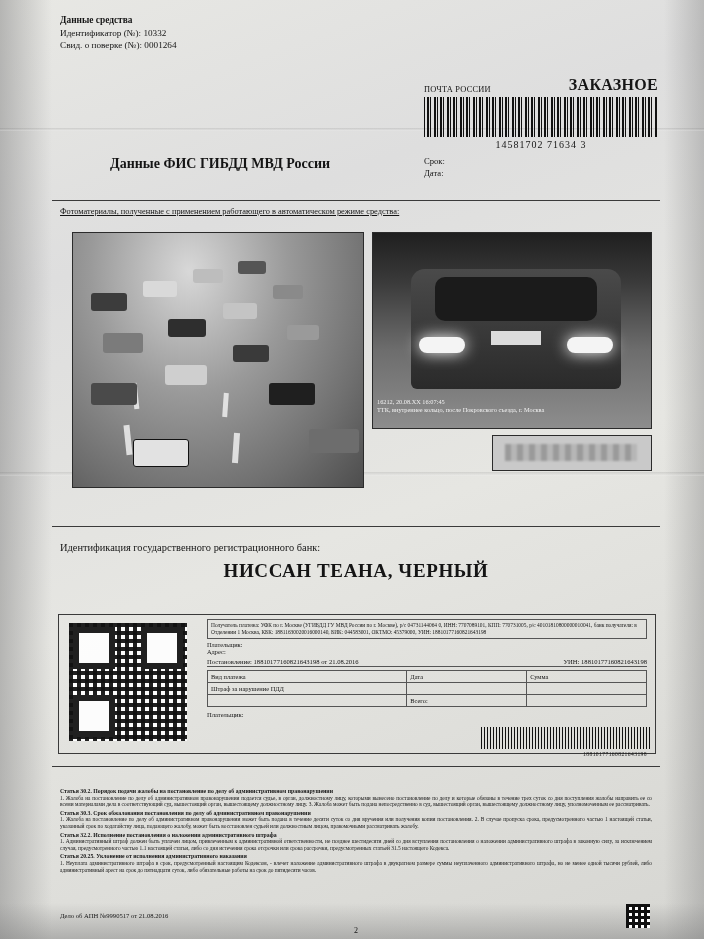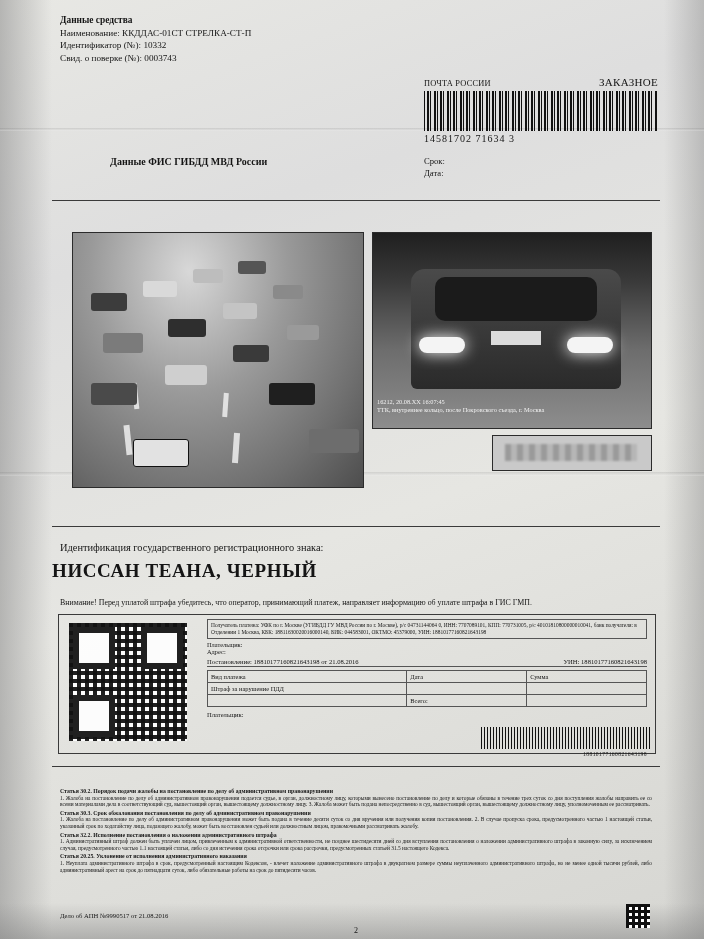--- a/index.html
+++ b/index.html
@@ -29,33 +29,33 @@
   .doc{position:absolute;left:52px;top:14px;width:608px;height:910px;color:#151515;}
 
   
   .dev{position:absolute;left:8px;top:0;width:330px;font-size:9.2px;line-height:12.6px;}
   .dev .t{font-weight:bold;font-size:9.4px;}
 
   
   .post{position:absolute;left:372px;top:62px;width:234px;}
   .post-row{display:flex;justify-content:space-between;align-items:flex-end;
     font-size:8.4px;letter-spacing:.2px;}
-  .post-row .zak{font-size:11px;font-weight:normal;letter-spacing:.3px;}
+  .post-row .zak{font-size:16px;font-weight:bold;letter-spacing:.3px;}
   .barcode{margin-top:3px;height:40px;width:234px;
     background-image:repeating-linear-gradient(to right,
       #111 0px,#111 1px,transparent 1px,transparent 3px,
       #111 3px,#111 5px,transparent 5px,transparent 6px,
       #111 6px,#111 7px,transparent 7px,transparent 10px,
       #111 10px,#111 12px,transparent 12px,transparent 13px);
   }
-  .barnum{margin-top:2px;text-align:left;font-size:10px;letter-spacing:1px;}
+  .barnum{margin-top:2px;text-align:center;font-size:10px;letter-spacing:1px;}
 
   .komu{position:absolute;left:372px;top:141px;font-size:8.6px;line-height:12px;}
 
-  .fis{position:absolute;left:58px;top:142px;font-size:10px;font-weight:bold;}
+  .fis{position:absolute;left:58px;top:142px;font-size:14px;font-weight:bold;}
 
   
   .photo-cap{position:absolute;left:8px;top:193px;font-size:8.4px;text-decoration:underline;}
   .hr{position:absolute;left:0;width:608px;height:1px;background:#3a3a3a;}
 
   .photos{position:absolute;left:20px;top:218px;width:578px;height:258px;}
   .ph{position:absolute;border:1px solid #2b2b2b;overflow:hidden;}
   .ph-left{left:0;top:0;width:290px;height:254px;
     background:
       radial-gradient(ellipse at 40% 15%,#d8d8d8 0%,#9a9a9a 40%,#6f6f6f 75%,#4d4d4d 100%);}
@@ -66,21 +66,21 @@
     background:linear-gradient(to bottom,#1f1f1f 0%,#3a3a3a 25%,#6d6d6d 60%,#8d8d8d 100%);}
   .plate-zoom{position:absolute;left:420px;top:203px;width:158px;height:34px;
     border:1px solid #2b2b2b;background:#c9c9c9;}
   .plate-blur{position:absolute;left:12px;top:8px;width:132px;height:17px;
     background:repeating-linear-gradient(to right,#9a9a9a 0 6px,#b6b6b6 6px 12px);
     filter:blur(1px);}
   .ph-stamp{position:absolute;left:4px;bottom:14px;color:#f2f2f2;font-size:6.3px;line-height:8px;}
 
   
   .ident{position:absolute;left:8px;top:528px;font-size:10.4px;}
-  .plate-title{position:absolute;left:0;top:546px;width:608px;text-align:left;
+  .plate-title{position:absolute;left:0;top:546px;width:608px;text-align:center;
     font-size:19px;font-weight:bold;letter-spacing:.6px;}
   .warn{position:absolute;left:8px;top:584px;font-size:7.9px;}
 
   
   .pay{position:absolute;left:6px;top:600px;width:596px;height:138px;border:1px solid #3a3a3a;}
   .qr{position:absolute;left:10px;top:8px;width:118px;height:118px;
     background-color:#fff;
     background-image:
       repeating-linear-gradient(to right,#101010 0 4px,transparent 4px 8px),
       repeating-linear-gradient(to bottom,#101010 0 4px,transparent 4px 8px);
@@ -131,42 +131,42 @@
   <div class="shade-l"></div>
   <div class="shade-r"></div>
   <div class="shade-b"></div>
   <div class="fold1"></div>
   <div class="fold2"></div>
 
   <div class="doc">
 
     <div class="dev">
       <div class="t">Данные средства</div>
-      <div>Наименование: ККДДАС-01СТ СТРЕЛКА-СТ-П</div>
       <div>Идентификатор (№): 10332</div>
-      <div>Свид. о поверке (№): 0003743</div>
+      <div>Свид. о поверке (№): 0001264</div>
     </div>
 
     <div class="post">
       <div class="post-row">
         <span>ПОЧТА РОССИИ</span>
         <span class="zak">ЗАКАЗНОЕ</span>
       </div>
       <div class="barcode"></div>
       <div class="barnum">14581702 71634 3</div>
     </div>
 
     <div class="komu">
       <div>Срок:</div>
       <div>Дата:</div>
     </div>
 
     <div class="fis">Данные ФИС ГИБДД МВД России</div>
 
     <div class="hr" style="top:186px;"></div>
+    <div class="photo-cap">Фотоматериалы, полученные с применением работающего в автоматическом режиме средства:</div>
 
     <div class="photos">
       <div class="ph ph-left">
         <div class="road">
           <div class="lane" style="left:60px;top:150px;width:5px;height:26px;transform:rotate(-6deg);"></div>
           <div class="lane" style="left:52px;top:192px;width:6px;height:30px;transform:rotate(-6deg);"></div>
           <div class="lane" style="left:150px;top:160px;width:5px;height:24px;transform:rotate(4deg);"></div>
           <div class="lane" style="left:160px;top:200px;width:6px;height:30px;transform:rotate(4deg);"></div>
           <div class="car" style="left:18px;top:60px;width:36px;height:18px;background:#3c3c3c;"></div>
           <div class="car" style="left:70px;top:48px;width:34px;height:16px;background:#d9d9d9;"></div>
@@ -196,23 +196,22 @@
           <div>ТТК, внутреннее кольцо, после Покровского съезда, г. Москва</div>
         </div>
       </div>
       <div class="plate-zoom">
         <div class="plate-blur"></div>
       </div>
     </div>
 
     <div class="hr" style="top:512px;"></div>
 
-    <div class="ident">Идентификация государственного регистрационного знака:</div>
+    <div class="ident">Идентификация государственного регистрационного банк:</div>
     <div class="plate-title">НИССАН ТЕАНА, ЧЕРНЫЙ</div>
-    <div class="warn">Внимание! Перед уплатой штрафа убедитесь, что оператор, принимающий платеж, направляет информацию об уплате штрафа в ГИС ГМП.</div>
 
     <div class="pay">
       <div class="qr">
           <div class="qr-b"></div>
         </div>
       <div class="pay-right">
         <div class="recv">Получатель платежа: УФК по г. Москве (УГИБДД ГУ МВД России по г. Москве), р/с 04731144064 0, ИНН: 7707089101, КПП: 770731005, р/с 40101810800000010041, банк получателя: в Отделении 1 Москва, КБК: 18811630020016000140, БИК: 044583001, ОКТМО: 45379000, УИН: 18810177160821643198</div>
         <div style="font-size:6.4px;margin-top:2px;">Плательщик:</div>
         <div style="font-size:6.4px;">Адрес:</div>
         <div class="post-line">

